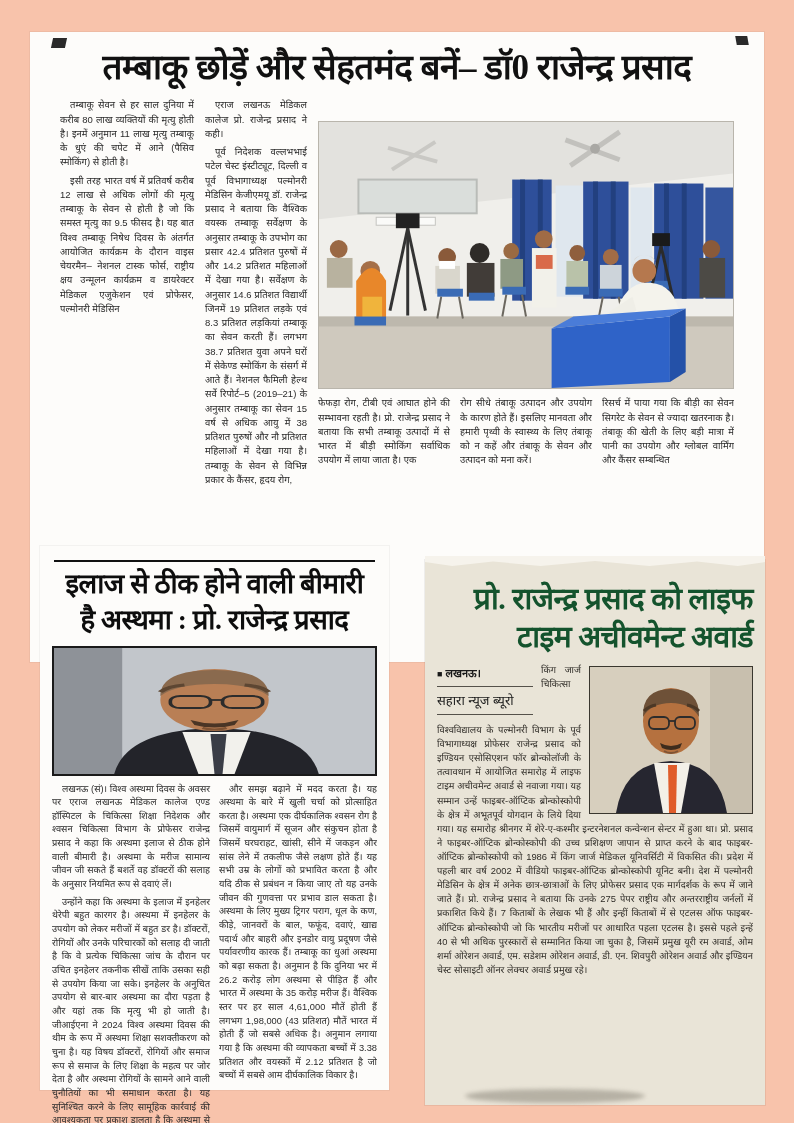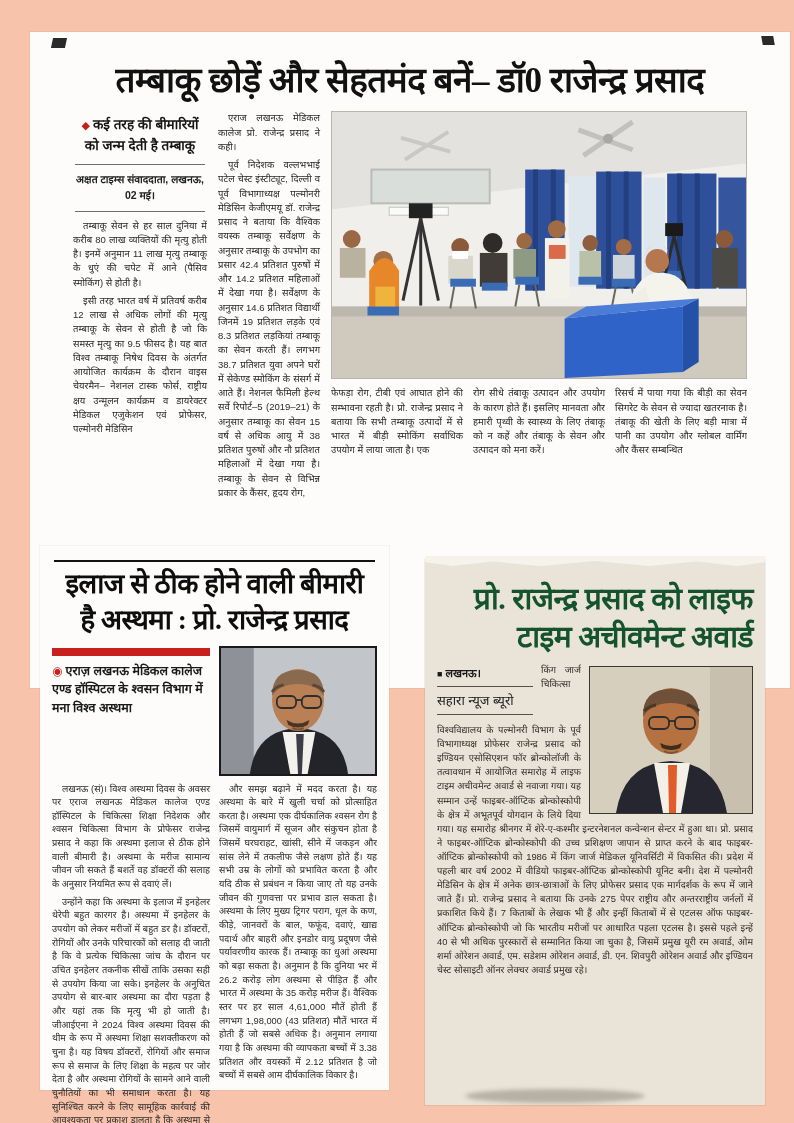--- a/index.html
+++ b/index.html
@@ -6,35 +6,35 @@
   body{
     width:794px;height:1123px;
     background:#f8c3ab;
     position:relative;
     font-family:"Liberation Sans","DejaVu Sans",sans-serif;
     color:#1c1c1c;
     overflow:hidden;
   }
   .clipping{position:absolute;background:#fdfcfa;box-shadow:0 0 0 1px rgba(0,0,0,0.04);}
   
-  #art-tobacco{left:30px;top:32px;width:734px;height:630px;padding:13px;}
+  #art-tobacco{left:30px;top:32px;width:734px;height:630px;padding:0;}
   #art-tobacco .corner{position:absolute;background:#2a2a2a;}
   #art-tobacco .corner.tl{left:22px;top:6px;width:14px;height:10px;transform:skewX(-12deg);}
   #art-tobacco .corner.tr{right:16px;top:4px;width:12px;height:9px;transform:skewX(10deg);}
   .headline-1{
     margin:16px 34px 6px 34px;
     font-size:35px;font-weight:bold;text-align:center;
     font-family:"Liberation Serif","DejaVu Serif",serif;
     letter-spacing:-0.5px;color:#111;line-height:1.15;
     white-space:nowrap;
   }
   .tob-body{display:flex;gap:11px;margin:10px 30px 0 30px;height:398px;overflow:hidden;}
   .tob-col1{width:134px;flex:none;}
   .tob-col2{width:102px;flex:none;}
-  .tob-right{flex:1;display:flex;flex-direction:column;}
+  .tob-right{flex:1;display:flex;flex-direction:column;margin-top:23px;}
   .news-text{font-size:9.5px;line-height:1.5;text-align:justify;color:#2b2b2b;}
   .news-text p{margin:0 0 4px 0;text-indent:10px;}
   .highlight-box{text-align:center;margin-top:4px;}
   .highlight-title{font-size:13.5px;font-weight:bold;line-height:1.55;color:#161616;}
   .diamond{color:#c22018;font-size:11px;margin-right:3px;}
   .hl-rule{border:none;border-top:1.5px solid #6d6d6d;margin:7px 2px;}
   .byline{font-size:10.5px;font-weight:bold;text-align:center;line-height:1.5;color:#222;}
   .tob-photo{width:100%;height:268px;flex:none;border:1px solid #b9b5ac;box-sizing:border-box;}
   .tob-photo svg{display:block;width:100%;height:100%;}
   .tob-bottom{display:flex;gap:10px;margin-top:7px;flex:1;overflow:hidden;}
@@ -78,26 +78,20 @@
 </style>
 </head>
 <body>
 
 <section class="clipping" id="art-tobacco">
   <div class="corner tl"></div>
   <div class="corner tr"></div>
   <h1 class="headline-1">तम्बाकू छोड़ें और सेहतमंद बनें– डॉ0 राजेन्द्र प्रसाद</h1>
   <div class="tob-body">
     <div class="tob-col1">
-      <div class="highlight-box">
-        <div class="highlight-title"><span class="diamond">◆</span><span>कई तरह की बीमारियों को जन्म देती है तम्बाकू</span></div>
-        <hr class="hl-rule">
-        <div class="byline">अक्षत टाइम्स संवाददाता, लखनऊ, 02 मई।</div>
-        <hr class="hl-rule">
-      </div>
       <div class="news-text">
         <p>तम्बाकू सेवन से हर साल दुनिया में करीब 80 लाख व्यक्तियों की मृत्यु होती है। इनमें अनुमान 11 लाख मृत्यु तम्बाकू के धुएं की चपेट में आने (पैसिव स्मोकिंग) से होती है।</p>
         <p>इसी तरह भारत वर्ष में प्रतिवर्ष करीब 12 लाख से अधिक लोगों की मृत्यु तम्बाकू के सेवन से होती है जो कि समस्त मृत्यु का 9.5 फीसद है। यह बात विश्व तम्बाकू निषेध दिवस के अंतर्गत आयोजित कार्यक्रम के दौरान वाइस चेयरमैन– नेशनल टास्क फोर्स, राष्ट्रीय क्षय उन्मूलन कार्यक्रम व डायरेक्टर मेडिकल एजुकेशन एवं प्रोफेसर, पल्मोनरी मेडिसिन</p>
       </div>
     </div>
     <div class="tob-col2 news-text">
       <p>एराज लखनऊ मेडिकल कालेज प्रो. राजेन्द्र प्रसाद ने कही।</p>
       <p>पूर्व निदेशक वल्लभभाई पटेल चेस्ट इंस्टीट्यूट, दिल्ली व पूर्व विभागाध्यक्ष पल्मोनरी मेडिसिन केजीएमयू डॉ. राजेन्द्र प्रसाद ने बताया कि वैश्विक वयस्क तम्बाकू सर्वेक्षण के अनुसार तम्बाकू के उपभोग का प्रसार 42.4 प्रतिशत पुरुषों में और 14.2 प्रतिशत महिलाओं में देखा गया है। सर्वेक्षण के अनुसार 14.6 प्रतिशत विद्यार्थी जिनमें 19 प्रतिशत लड़के एवं 8.3 प्रतिशत लड़कियां तम्बाकू का सेवन करती हैं। लगभग 38.7 प्रतिशत युवा अपने घरों में सेकेण्ड स्मोकिंग के संसर्ग में आते हैं। नेशनल फैमिली हेल्थ सर्वे रिपोर्ट–5 (2019–21) के अनुसार तम्बाकू का सेवन 15 वर्ष से अधिक आयु में 38 प्रतिशत पुरुषों और नौ प्रतिशत महिलाओं में देखा गया है। तम्बाकू के सेवन से विभिन्न प्रकार के कैंसर, हृदय रोग,</p>
     </div>
     <div class="tob-right">
@@ -209,24 +203,20 @@
   </div>
 </section>
 
 <section class="clipping" id="art-asthma">
   <hr class="asthma-toprule">
   <h2 class="headline-2">
     <span>इलाज से ठीक होने वाली बीमारी</span><br>
     <span>है अस्थमा : प्रो. राजेन्द्र प्रसाद</span>
   </h2>
   <div class="asthma-top">
-    <div class="asthma-subbox">
-      <div class="red-bar"></div>
-      <div class="subhead"><span class="target-bullet">◉</span><span>एराज़ लखनऊ मेडिकल कालेज एण्ड हॉस्पिटल के श्वसन विभाग में मना विश्व अस्थमा</span></div>
-    </div>
     <div class="portrait-frame">
       <svg viewBox="0 0 160 126" preserveAspectRatio="none">
         <rect width="160" height="126" fill="#c9ccd0"></rect>
         <rect width="160" height="126" fill="#b9bec4" opacity="0.4"></rect>
         <rect x="0" y="0" width="34" height="126" fill="#8e9298"></rect>
         <path d="M30,126 q6,-44 50,-46 q46,2 52,46 Z" fill="#23242a"></path>
         <path d="M64,84 h34 l-8,42 h-18 Z" fill="#f2f1ec"></path>
         <path d="M78,86 h8 l-2,40 h-4 Z" fill="#3a3d46"></path>
         <ellipse cx="80" cy="52" rx="27" ry="31" fill="#b97f55"></ellipse>
         <path d="M53,48 q0,-26 27,-26 q27,0 27,26 q-8,-12 -27,-12 q-19,0 -27,12Z" fill="#8a6a4e"></path>

